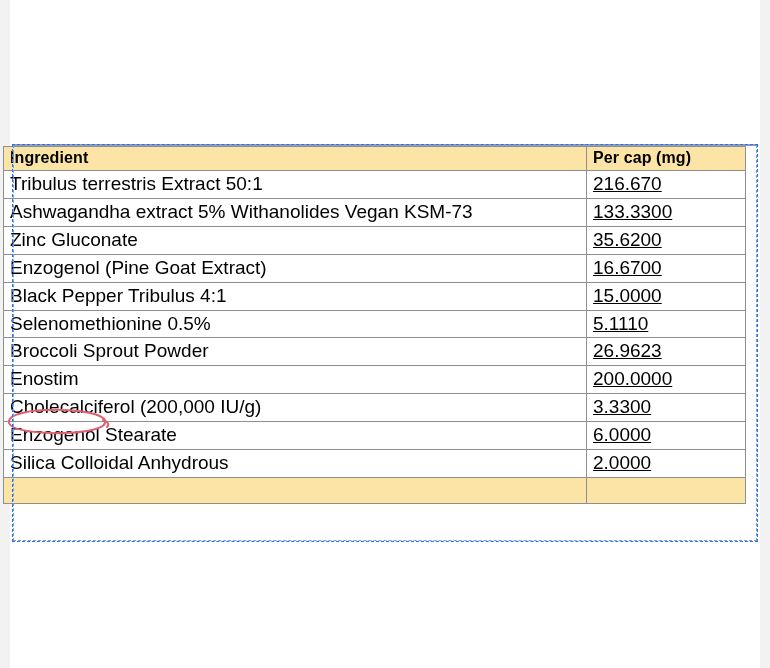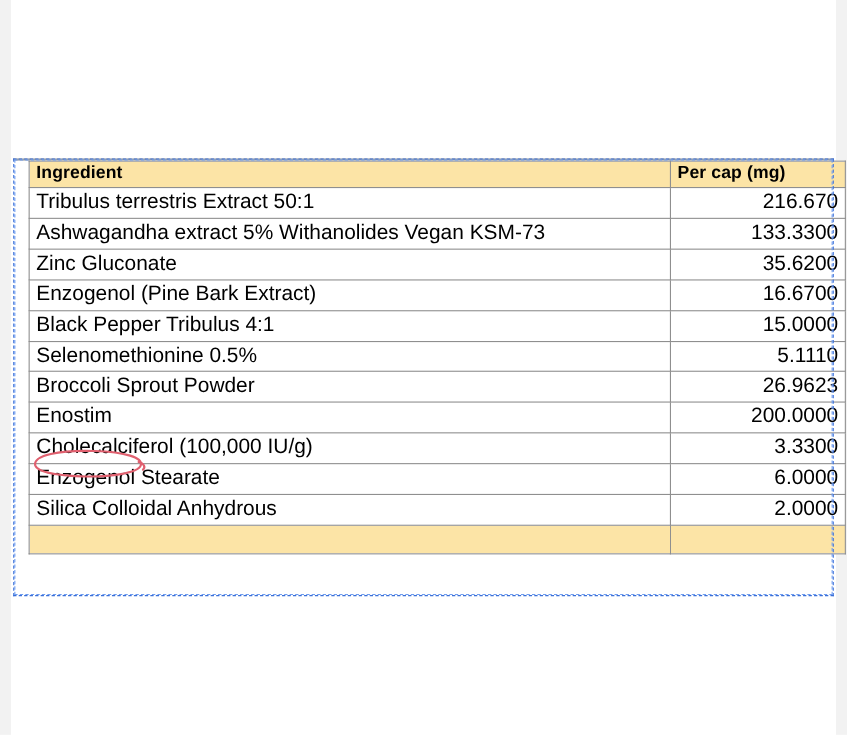--- a/index.html
+++ b/index.html
@@ -30,21 +30,21 @@
   .edge-band-right {
     position: absolute;
     right: 0;
     top: 0;
     width: 10px;
     height: 668px;
     background: #f2f2f2;
   }
   .table-wrap {
     position: absolute;
-    left: 26px;
+    left: 3px;
     top: 146px;
     width: 742px;
   }
   table.sheet {
     border-collapse: collapse;
     width: 742px;
     table-layout: fixed;
     background: #ffffff;
   }
   table.sheet td, table.sheet th {
@@ -62,23 +62,23 @@
   table.sheet th {
     background: #fce4a6;
     font-weight: bold;
     text-align: left;
     font-size: 16px;
     letter-spacing: 0.1px;
   }
   .col-name { width: 583px; }
   .col-value { width: 159px; text-align: right; }
   td.value {
-    text-align: right;
     padding-right: 9px;
     font-size: 15px;
+    text-decoration: underline;
   }
   tr.blank-row td {
     background: #fce4a6;
     height: 26px;
   }
   .ingredient-cell {
     position: relative;
   }
   
   .annot-ellipse {
@@ -145,41 +145,41 @@
         </tr>
         <tr>
           <td class="ingredient-cell">Ashwagandha extract 5% Withanolides Vegan KSM-73</td>
           <td class="value">133.3300</td>
         </tr>
         <tr>
           <td class="ingredient-cell">Zinc Gluconate</td>
           <td class="value">35.6200</td>
         </tr>
         <tr>
-          <td class="ingredient-cell">Enzogenol (Pine Bark Extract)</td>
+          <td class="ingredient-cell">Enzogenol (Pine Goat Extract)</td>
           <td class="value">16.6700</td>
         </tr>
         <tr>
           <td class="ingredient-cell">Black Pepper Tribulus 4:1</td>
           <td class="value">15.0000</td>
         </tr>
         <tr>
           <td class="ingredient-cell">Selenomethionine 0.5%</td>
           <td class="value">5.1110</td>
         </tr>
         <tr>
           <td class="ingredient-cell">Broccoli Sprout Powder</td>
           <td class="value">26.9623</td>
         </tr>
         <tr>
           <td class="ingredient-cell">Enostim</td>
           <td class="value">200.0000</td>
         </tr>
         <tr>
-          <td class="ingredient-cell">Cholecalciferol (100,000 IU/g)</td>
+          <td class="ingredient-cell">Cholecalciferol (200,000 IU/g)</td>
           <td class="value">3.3300</td>
         </tr>
         <tr>
           <td class="ingredient-cell">Enzogenol Stearate</td>
           <td class="value">6.0000</td>
         </tr>
         <tr>
           <td class="ingredient-cell">Silica Colloidal Anhydrous</td>
           <td class="value">2.0000</td>
         </tr>

